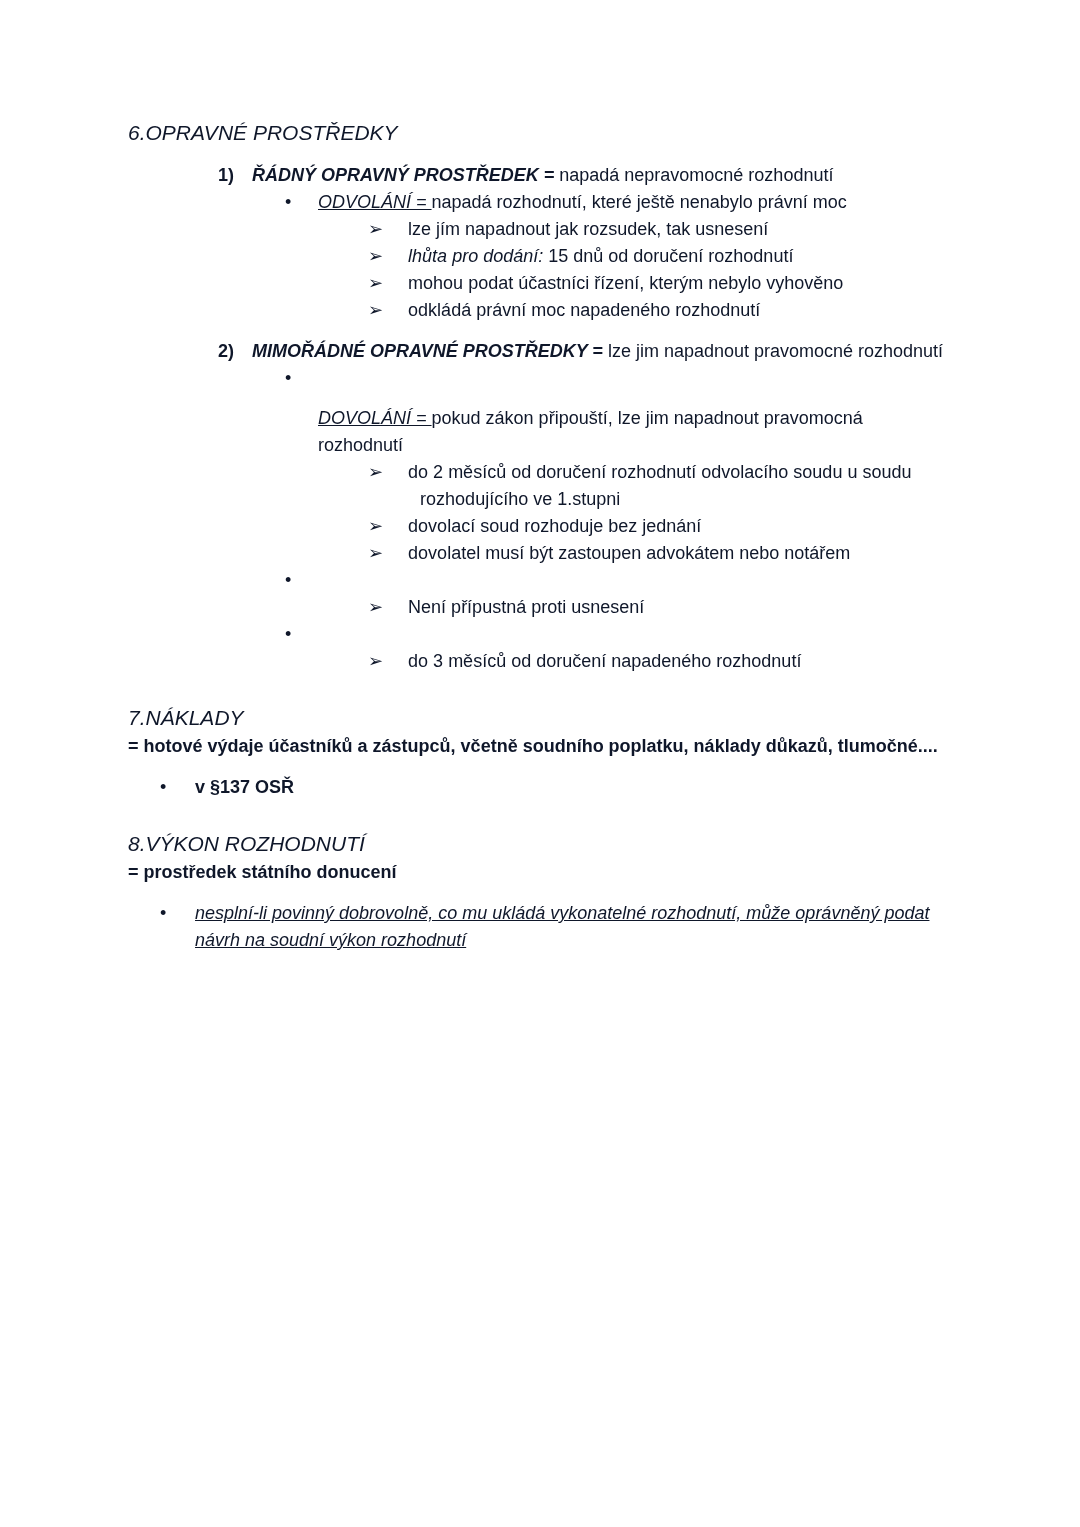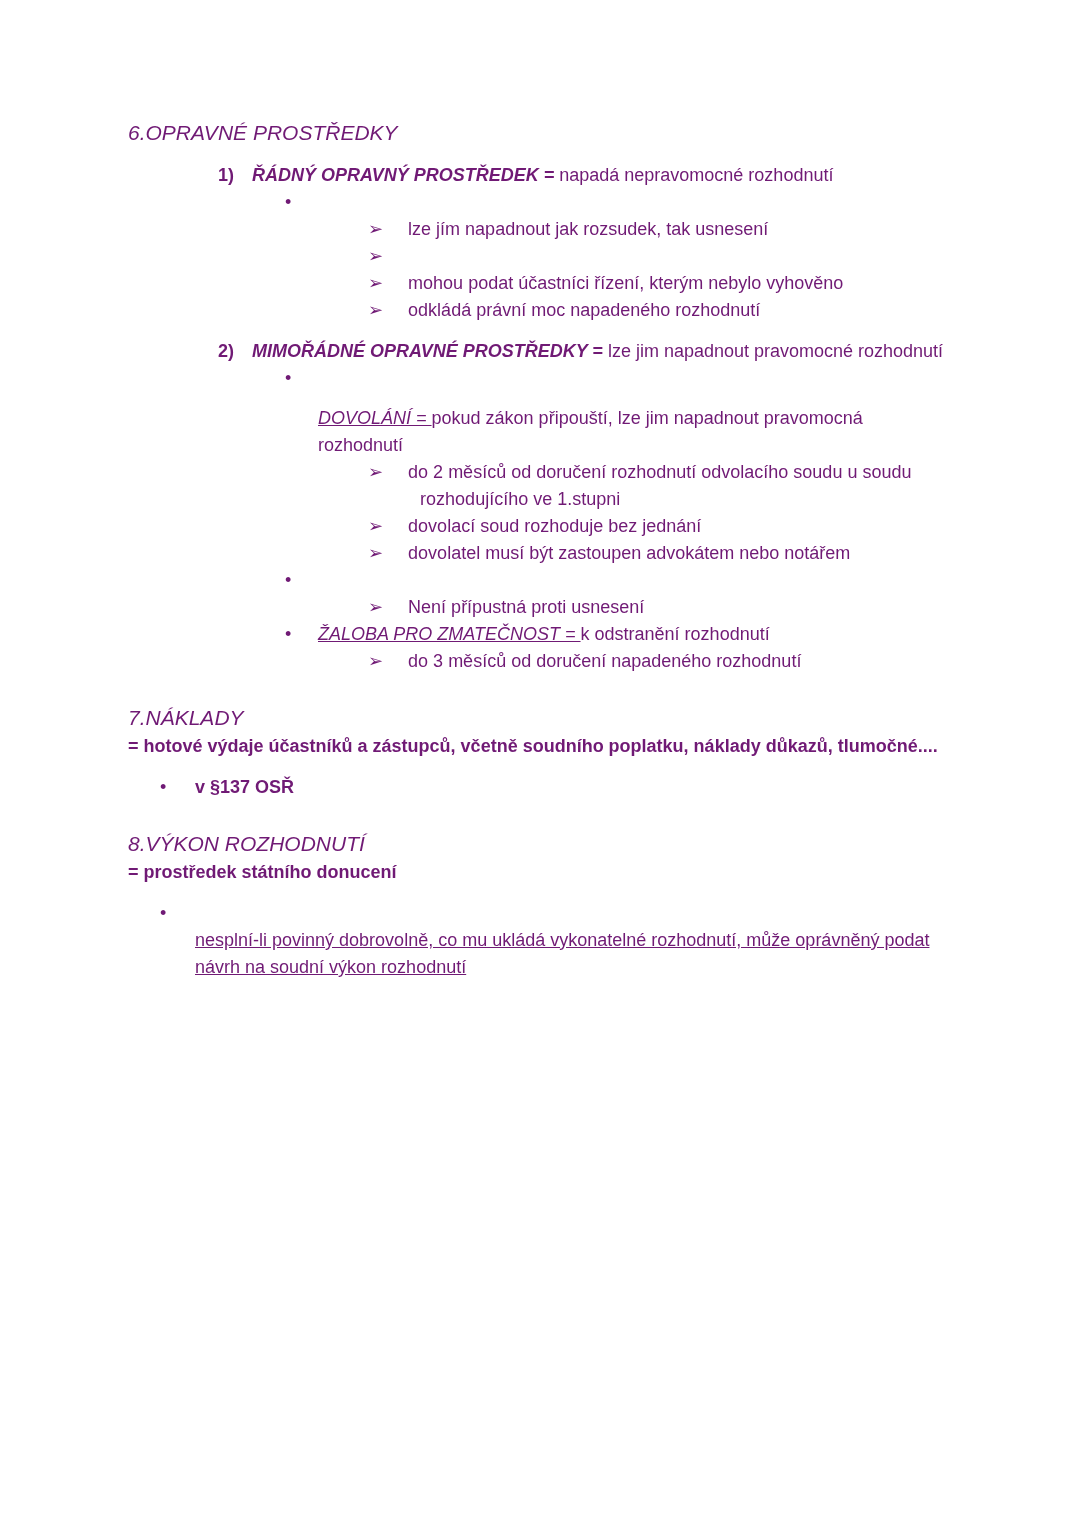--- a/index.html
+++ b/index.html
@@ -1,21 +1,21 @@
 <!DOCTYPE html>
 <html><head>
 <meta charset="utf-8">
 <style>
   html, body { margin: 0; padding: 0; background: #ffffff; }
   .page {
     position: relative;
     width: 1080px;
     height: 1527px;
     background: #ffffff;
-    color: #701a75;
+    color: #0f172a;
     font-family: "Liberation Sans", sans-serif;
     font-size: 18px;
     line-height: 27px;
     overflow: hidden;
   }
   .content { padding: 118px 110px 0 128px; }
   p, h2 { margin: 0; padding: 0; }
 
   .sec-heading {
     font-style: italic;
@@ -42,46 +42,48 @@
   .top-bullet { display: flex; margin-left: 32px; margin-top: 14px; }
   .top-bullet .blt-marker { width: 35px; }
 
   .arw-row { display: flex; margin-left: 240px; }
   .arw-marker { flex: none; }
   .arw-text { padding-left: 12px; text-indent: -12px; margin-left: 25px; }
 
   .term { font-style: italic; text-decoration: underline; }
   .it { font-style: italic; }
   .b  { font-weight: 700; }
-  .iu { text-decoration: underline; margin-top: 27px; }
+  .iu { font-style: italic; text-decoration: underline; }
 </style>
 </head>
 <body>
 
 <div class="page">
   <div class="content">
 
     <section>
       <h2 class="sec-heading">6.OPRAVNÉ PROSTŘEDKY</h2>
 
       <div class="num-row">
         <span class="num">1)</span>
         <span><span class="title">ŘÁDNÝ OPRAVNÝ PROSTŘEDEK =</span><span> napadá nepravomocné rozhodnutí</span></span>
       </div>
 
       <div class="blt-row">
         <span class="blt-marker">•</span>
+        <span><span class="term">ODVOLÁNÍ = </span><span>napadá rozhodnutí, které ještě nenabylo právní moc</span></span>
       </div>
 
       <div class="arw-row">
         <span class="arw-marker">➢</span>
         <span class="arw-text">lze jím napadnout jak rozsudek, tak usnesení</span>
       </div>
       <div class="arw-row">
         <span class="arw-marker">➢</span>
+        <span class="arw-text"><span class="it">lhůta pro dodání:</span><span> 15 dnů od doručení rozhodnutí</span></span>
       </div>
       <div class="arw-row">
         <span class="arw-marker">➢</span>
         <span class="arw-text">mohou podat účastníci řízení, kterým nebylo vyhověno</span>
       </div>
       <div class="arw-row">
         <span class="arw-marker">➢</span>
         <span class="arw-text">odkládá právní moc napadeného rozhodnutí</span>
       </div>
 
@@ -111,21 +113,20 @@
       <div class="blt-row">
         <span class="blt-marker">•</span>
       </div>
       <div class="arw-row">
         <span class="arw-marker">➢</span>
         <span class="arw-text">Není přípustná proti usnesení</span>
       </div>
 
       <div class="blt-row">
         <span class="blt-marker">•</span>
-        <span><span class="term">ŽALOBA PRO ZMATEČNOST = </span><span>k odstranění rozhodnutí</span></span>
       </div>
       <div class="arw-row">
         <span class="arw-marker">➢</span>
         <span class="arw-text">do 3 měsíců od doručení napadeného rozhodnutí</span>
       </div>
     </section>
 
     <section>
       <h2 class="sec-heading mt">7.NÁKLADY</h2>
       <p class="intro">= hotové výdaje účastníků a zástupců, včetně soudního poplatku, náklady důkazů, tlumočné....</p>

